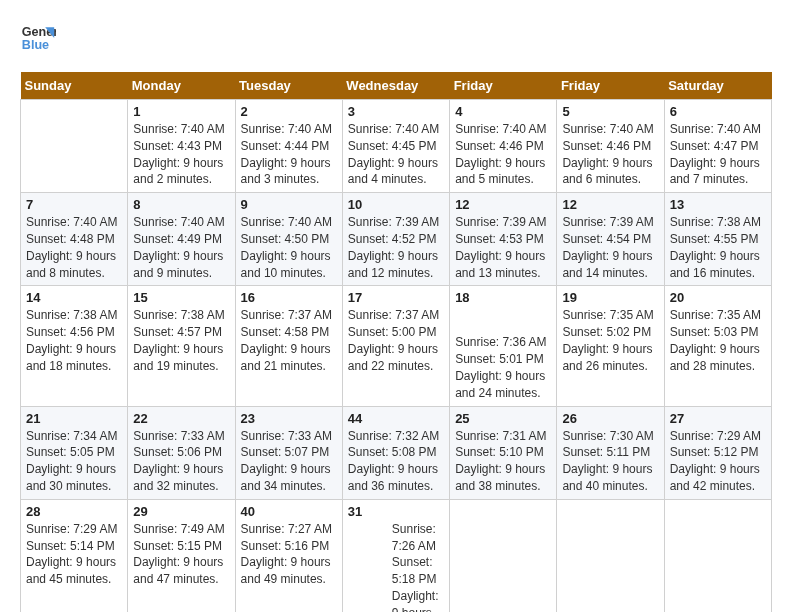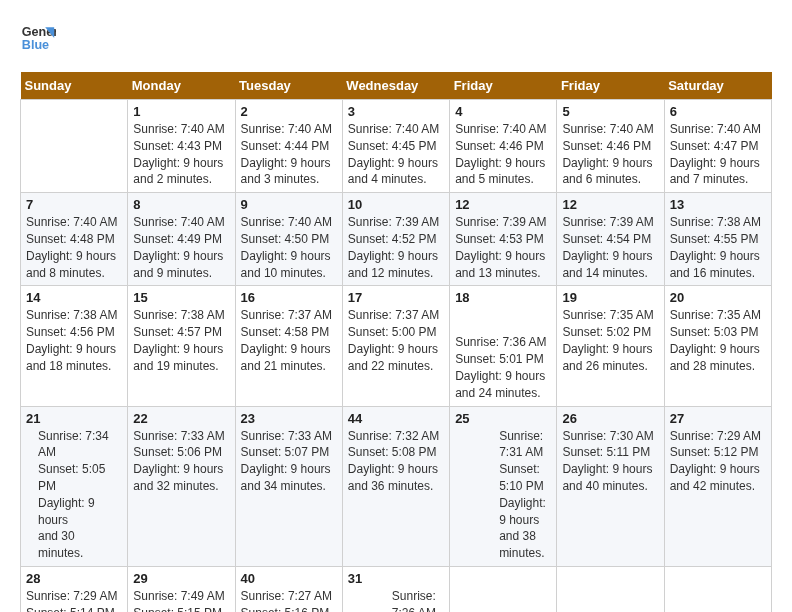--- a/index.html
+++ b/index.html
@@ -248,21 +248,21 @@
           <span class="day-number">20</span>
           <div class="day-info" style="white-space: pre-line;">Sunrise: 7:35 AM
 Sunset: 5:03 PM
 Daylight: 9 hours
 and 28 minutes.</div>
         </td>
       </tr>
       <tr>
         <td>
           <span class="day-number">21</span>
-          <div class="day-info" style="white-space: pre-line; margin-left: 12px;">Sunrise: 7:34 AM
+          <div class="day-info" style="white-space: pre-line;">Sunrise: 7:34 AM
 Sunset: 5:05 PM
 Daylight: 9 hours
 and 30 minutes.</div>
         </td>
         <td>
           <span class="day-number">22</span>
           <div class="day-info" style="white-space: pre-line;">Sunrise: 7:33 AM
 Sunset: 5:06 PM
 Daylight: 9 hours
 and 32 minutes.</div>
@@ -276,21 +276,21 @@
         </td>
         <td>
           <span class="day-number">44</span>
           <div class="day-info" style="white-space: pre-line;">Sunrise: 7:32 AM
 Sunset: 5:08 PM
 Daylight: 9 hours
 and 36 minutes.</div>
         </td>
         <td>
           <span class="day-number">25</span>
-          <div class="day-info" style="white-space: pre-line; margin-left: 44px;">Sunrise: 7:31 AM
+          <div class="day-info" style="white-space: pre-line;">Sunrise: 7:31 AM
 Sunset: 5:10 PM
 Daylight: 9 hours
 and 38 minutes.</div>
         </td>
         <td>
           <span class="day-number">26</span>
           <div class="day-info" style="white-space: pre-line;">Sunrise: 7:30 AM
 Sunset: 5:11 PM
 Daylight: 9 hours
 and 40 minutes.</div>

